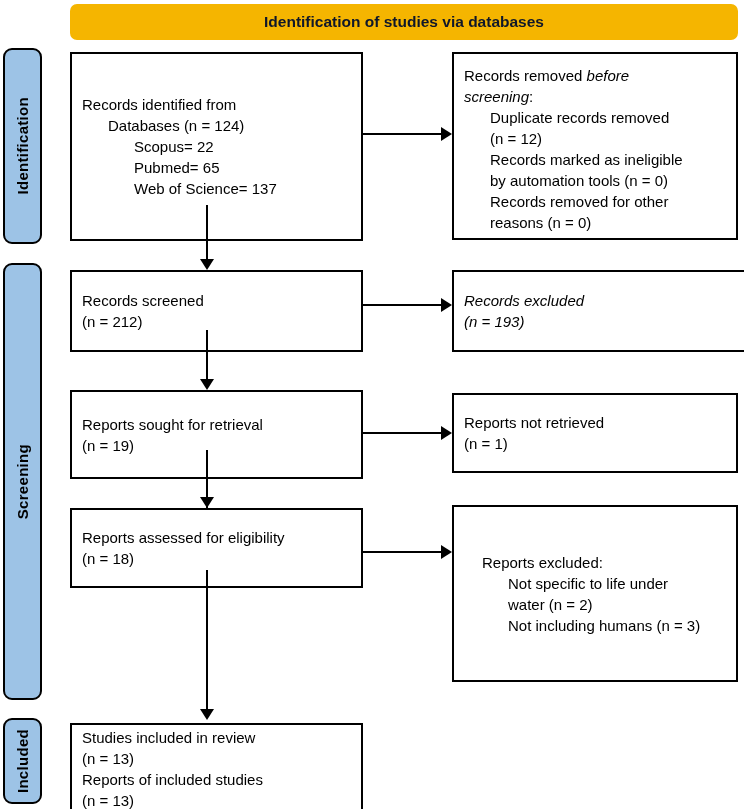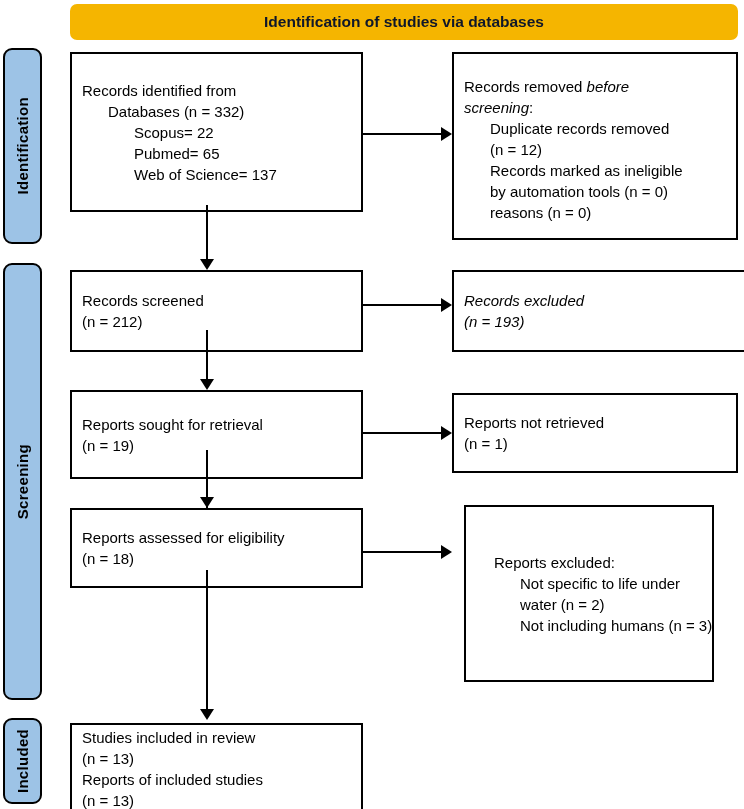--- a/index.html
+++ b/index.html
@@ -124,35 +124,36 @@
   </div>
 
   <div class="stage-band" style="left:3px; top:263px; width:39px; height:437px;">
     <span class="stage-text">Screening</span>
   </div>
 
   <div class="stage-band" style="left:3px; top:718px; width:39px; height:86px;">
     <span class="stage-text">Included</span>
   </div>
 
-  <div class="fbox" style="left:70px; top:52px; width:293px; height:160px;">
+  <div class="fbox" style="left:70px; top:52px; width:293px; height:189px;">
     <span class="line ind0">Records identified from</span>
-    <span class="line ind1">Databases (n = 332)</span>
+    <span class="line ind1">Databases (n = 124)</span>
     <span class="line ind2">Scopus= 22</span>
     <span class="line ind2">Pubmed= 65</span>
     <span class="line ind2">Web of Science= 137</span>
   </div>
 
   <div class="fbox" style="left:452px; top:52px; width:286px; height:188px; justify-content:center; padding-top:10px;">
     <span class="line ind0"><span>Records removed </span><span class="ital">before</span></span>
     <span class="line ind0"><span class="ital">screening</span><span>:</span></span>
     <span class="line ind1">Duplicate records removed</span>
     <span class="line ind1">(n = 12)</span>
     <span class="line ind1">Records marked as ineligible</span>
     <span class="line ind1">by automation tools (n = 0)</span>
+    <span class="line ind1">Records removed for other</span>
     <span class="line ind1">reasons (n = 0)</span>
   </div>
 
   <div class="hline" style="left:363px; top:133px; width:81px;"></div>
   <div class="arrow-right" style="left:441px; top:127px;"></div>
 
   <div class="vline" style="left:206px; top:205px; height:62px;"></div>
   <div class="arrow-down" style="left:200px; top:259px;"></div>
 
   <div class="fbox" style="left:70px; top:270px; width:293px; height:82px;">
@@ -185,21 +186,21 @@
   <div class="arrow-right" style="left:441px; top:426px;"></div>
 
   <div class="vline" style="left:206px; top:450px; height:58px;"></div>
   <div class="arrow-down" style="left:200px; top:497px;"></div>
 
   <div class="fbox" style="left:70px; top:508px; width:293px; height:80px;">
     <span class="line ind0">Reports assessed for eligibility</span>
     <span class="line ind0">(n = 18)</span>
   </div>
 
-  <div class="fbox" style="left:464px; top:505px; width:250px; height:177px;padding-left:28px;">
+  <div class="fbox" style="left:452px; top:505px; width:286px; height:177px;padding-left:28px;">
     <span class="line ind0">Reports excluded:</span>
     <span class="line ind1">Not specific to life under</span>
     <span class="line ind1">water (n = 2)</span>
     <span class="line ind1">Not including humans (n = 3)</span>
   </div>
 
   <div class="hline" style="left:363px; top:551px; width:81px;"></div>
   <div class="arrow-right" style="left:441px; top:545px;"></div>
 
   <div class="vline" style="left:206px; top:570px; height:142px;"></div>

